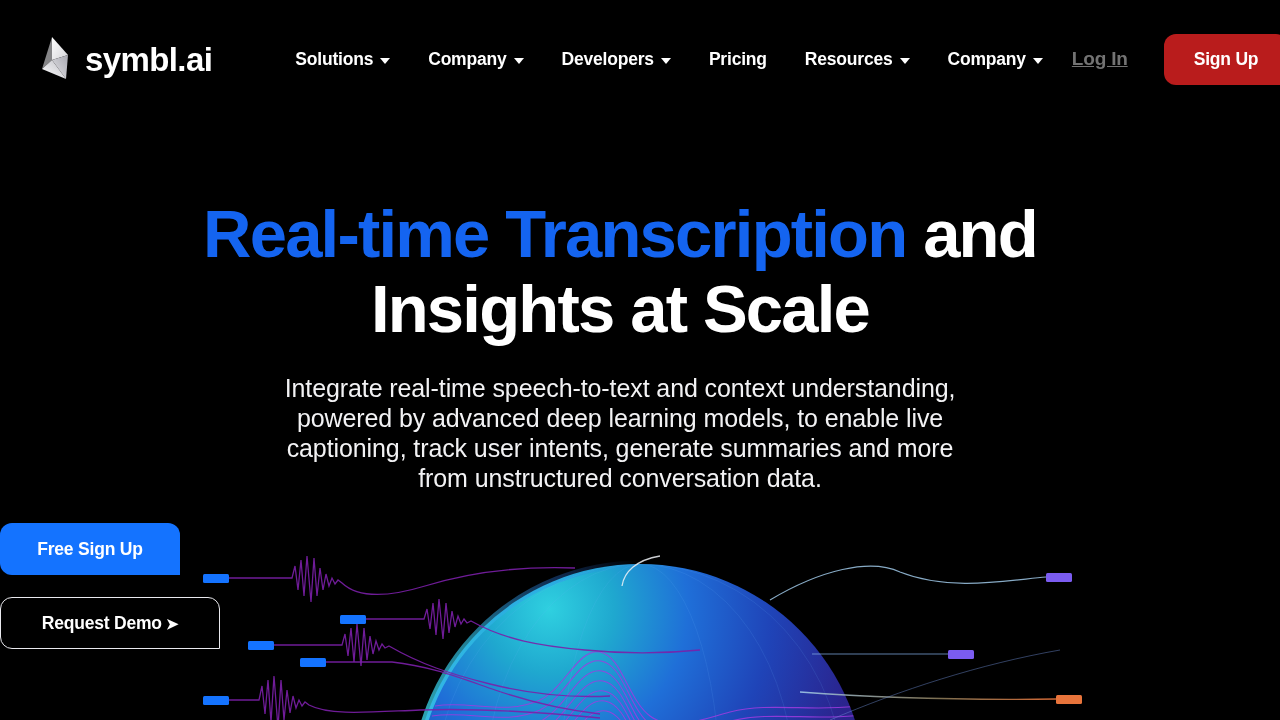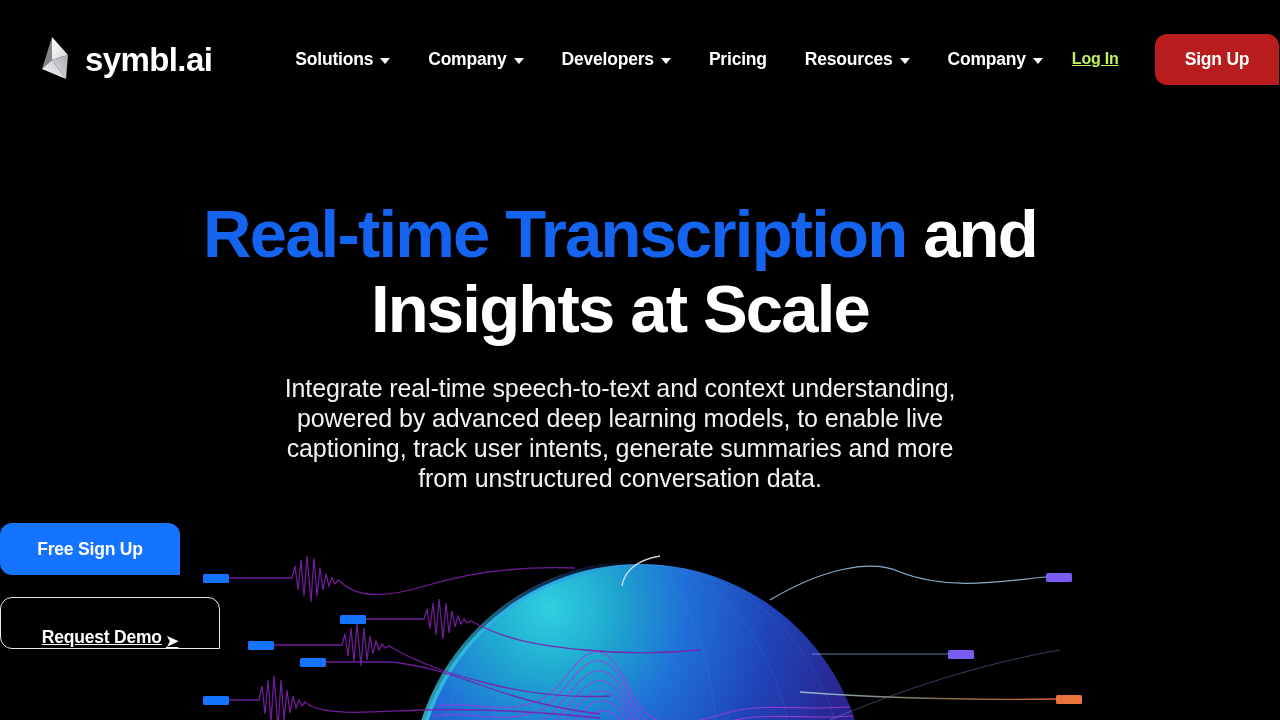--- a/index.html
+++ b/index.html
@@ -91,23 +91,23 @@
   }
 
   .nav-right {
     margin-left: auto;
     display: flex;
     align-items: center;
     gap: 0;
   }
 
   .login-link {
-    font-size: 16px;
-    font-weight: 700;
-    color: #bef264;
+    font-size: 19px;
+    font-weight: 700;
+    color: #737373;
     padding: 10px 16px;
     cursor: pointer;
     letter-spacing: -0.2px;
     white-space: nowrap;
     text-decoration: underline;
   }
 
   .signup-btn {
     background: #b91c1c;
     color: #ffffff;
@@ -185,24 +185,23 @@
     font-size: 17.5px;
     font-weight: 700;
     border: 1.4px solid #e9e9ee;
     width: 220px;
     height: 52px;
     cursor: pointer;
     font-family: "Liberation Sans", sans-serif;
     border-radius: 12px 12px 0 12px;
     letter-spacing: -0.2px;
     display: flex;
-    align-items: flex-end;
+    align-items: center;
     justify-content: center;
     gap: 4px;
-    text-decoration: underline;
   }
 
   .btn-ghost .arrow {
     font-size: 15px;
     line-height: 1;
     display: inline-block;
   }
 
   
   .viz {

